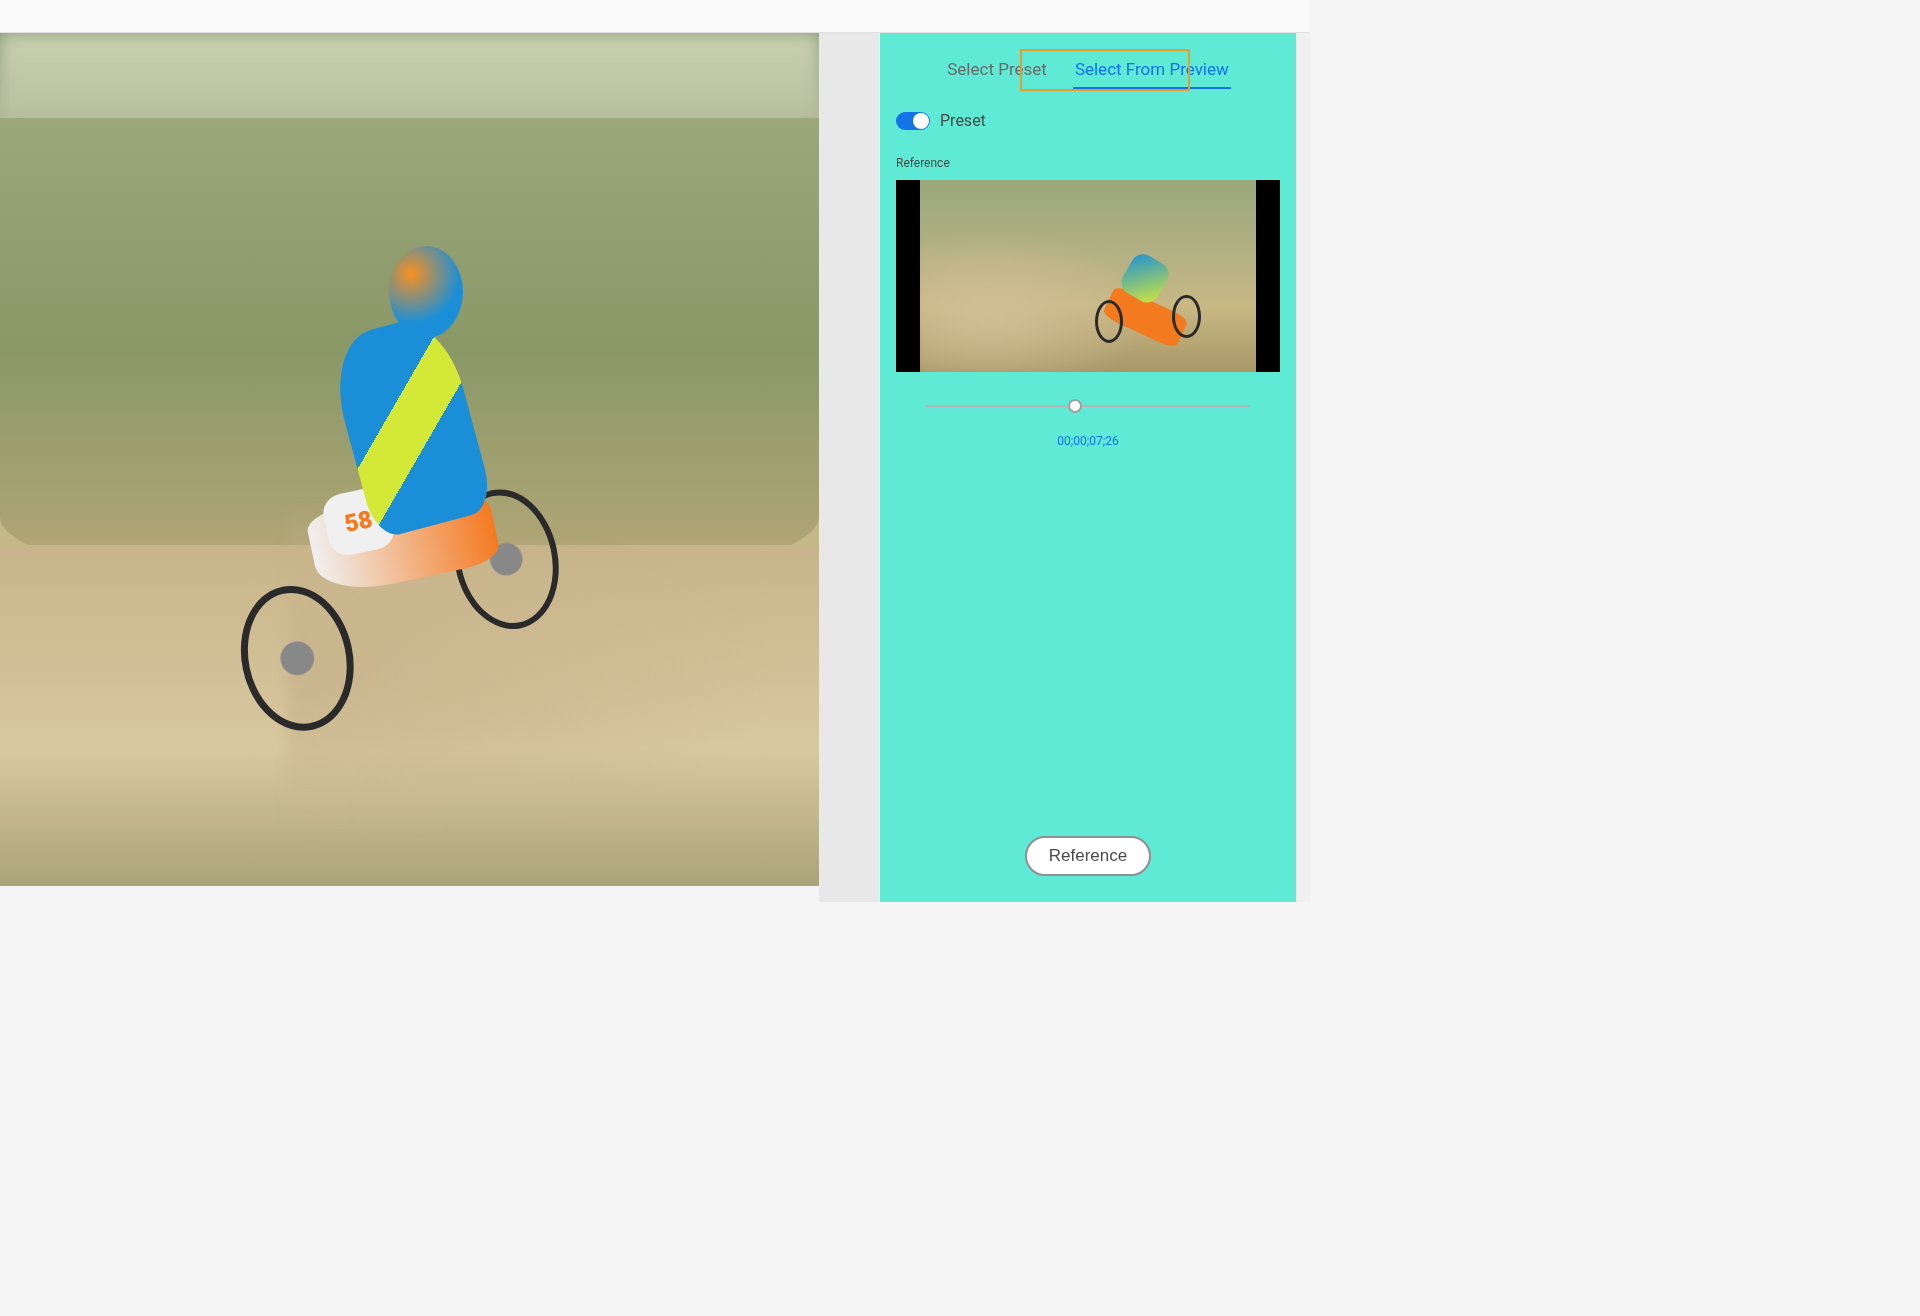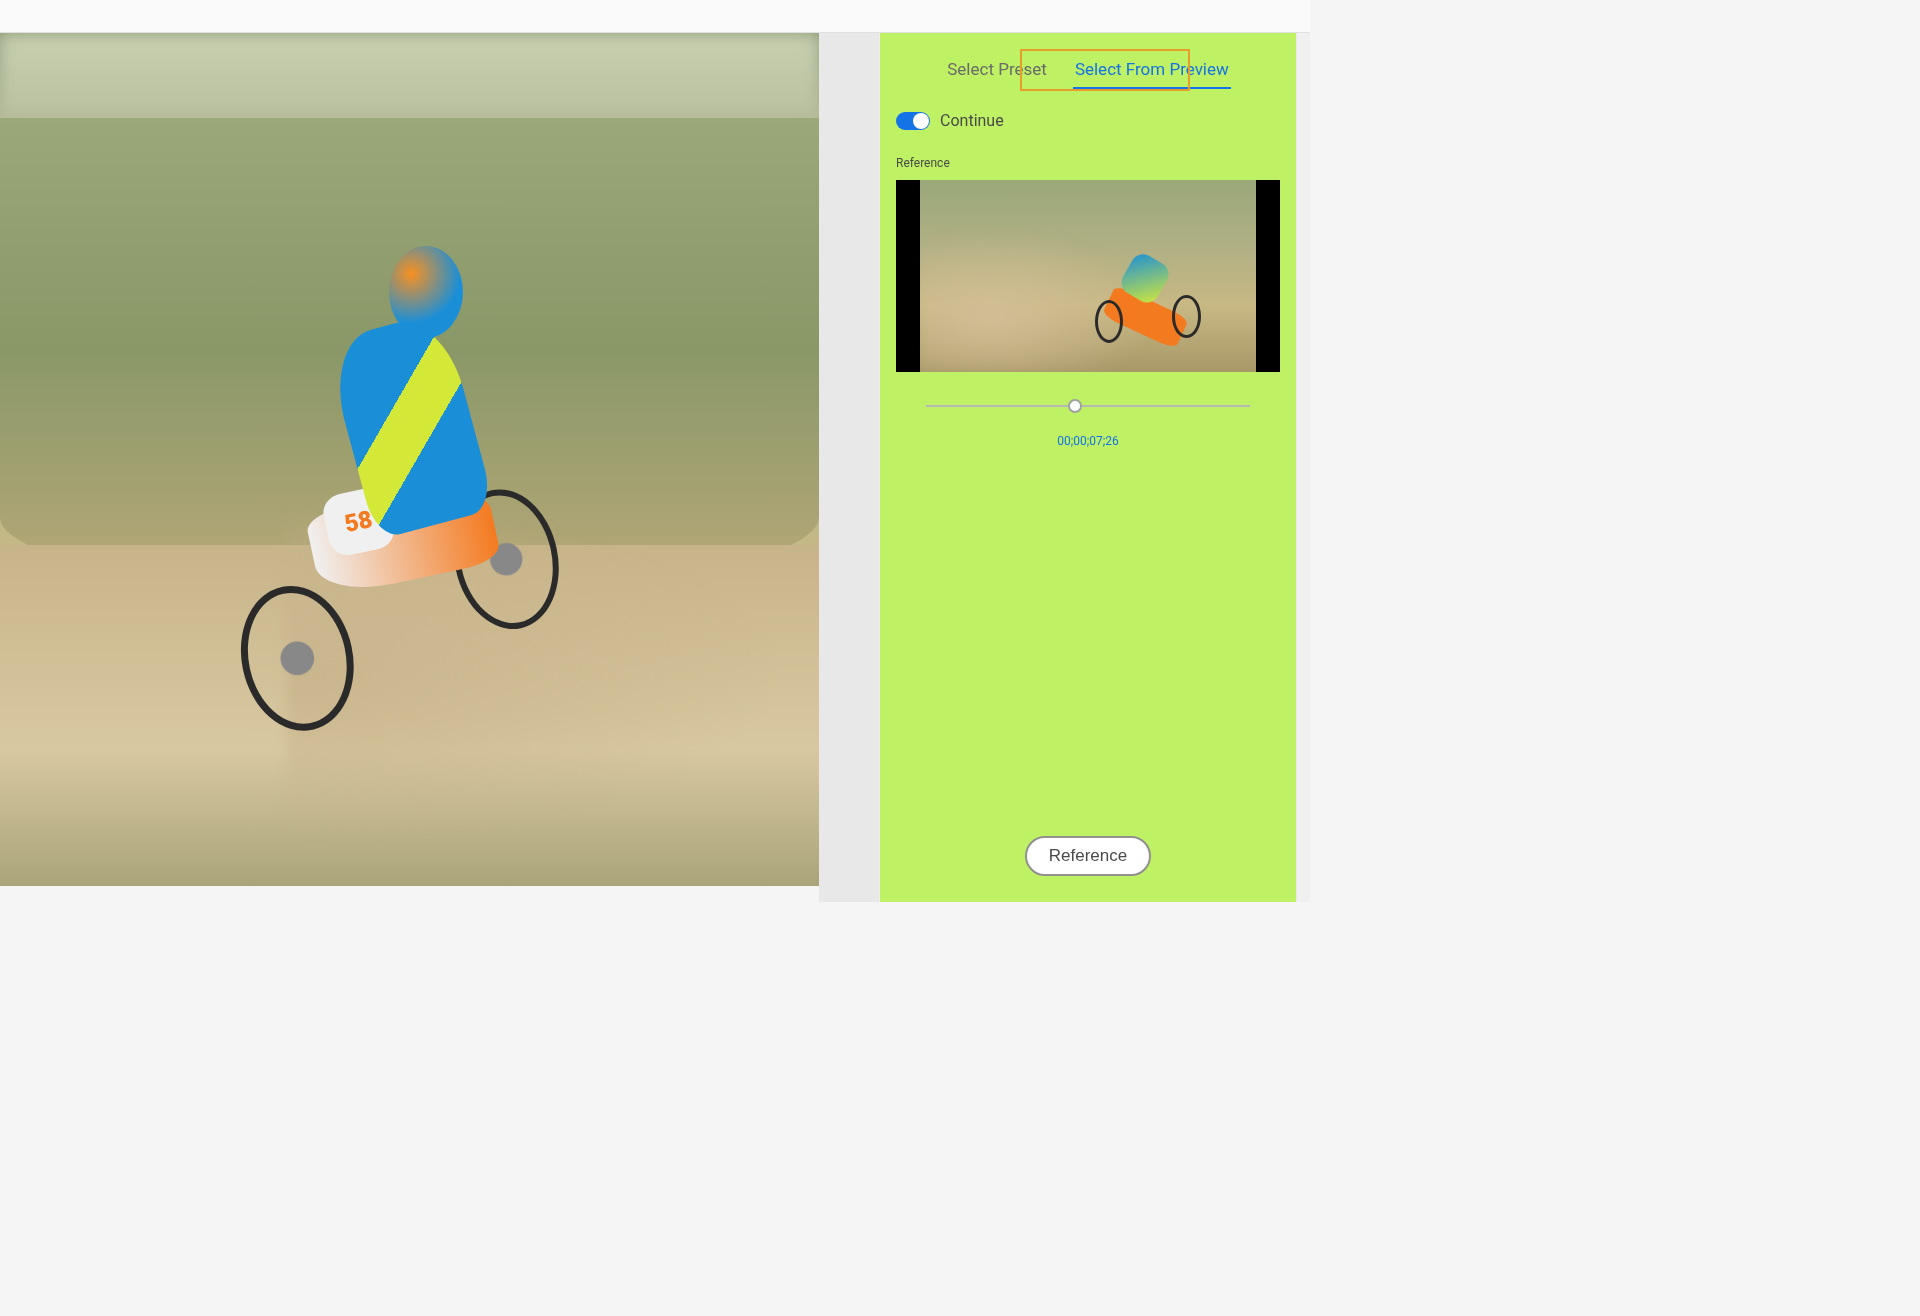--- a/index.html
+++ b/index.html
@@ -123,21 +123,21 @@
       background: radial-gradient(ellipse at left, rgba(200,180,140,0.9), rgba(200,180,140,0) 70%);
       filter: blur(6px);
     }
 
     .gutter {
       width: 60px;
       background: #e8e8e8;
     }
     .side-panel {
       flex: 1;
-      background: #bef264;
+      background: #5eead4;
       padding: 0;
       display: flex;
       flex-direction: column;
       border-left: 1px solid #eee;
     }
     .tabs {
       display: flex;
       gap: 24px;
       padding: 20px 0 0 0;
       justify-content: center;
@@ -374,21 +374,21 @@
       <div class="tab-highlight"></div>
     </div>
 
     <div class="panel-body">
 
 
       <div class="preview-toggle-row">
         <div class="toggle">
           <div class="toggle-knob"></div>
         </div>
-        <div class="toggle-label">Continue</div>
+        <div class="toggle-label">Preset</div>
       </div>
 
       <div class="reference-label">Reference</div>
 
       <div class="reference-thumb">
         <div class="thumb-image">
           <div class="thumb-dust"></div>
           <div class="thumb-rider">
             <div class="thumb-bike-body"></div>
             <div class="thumb-wheel front"></div>

